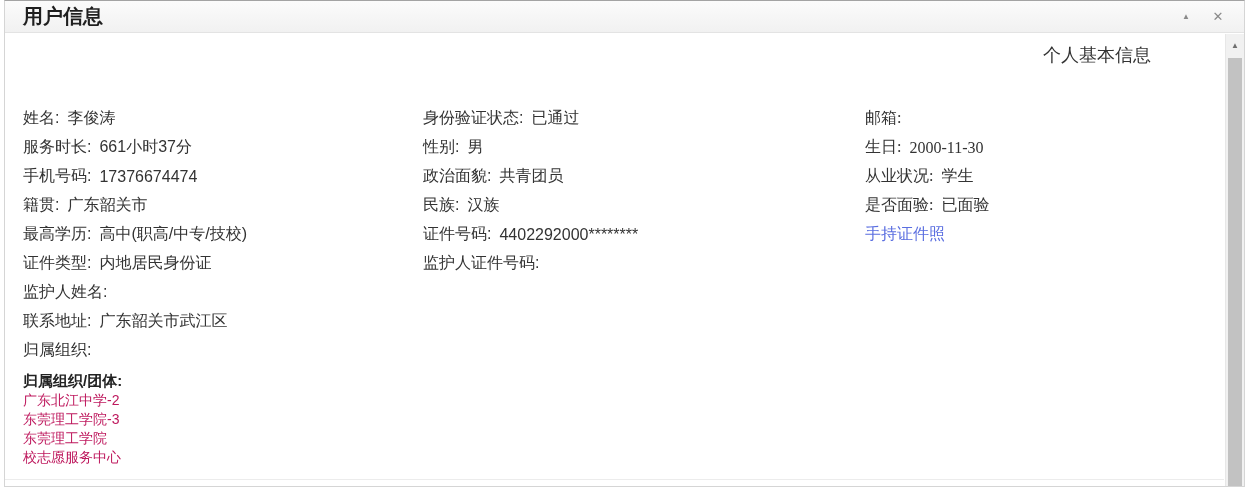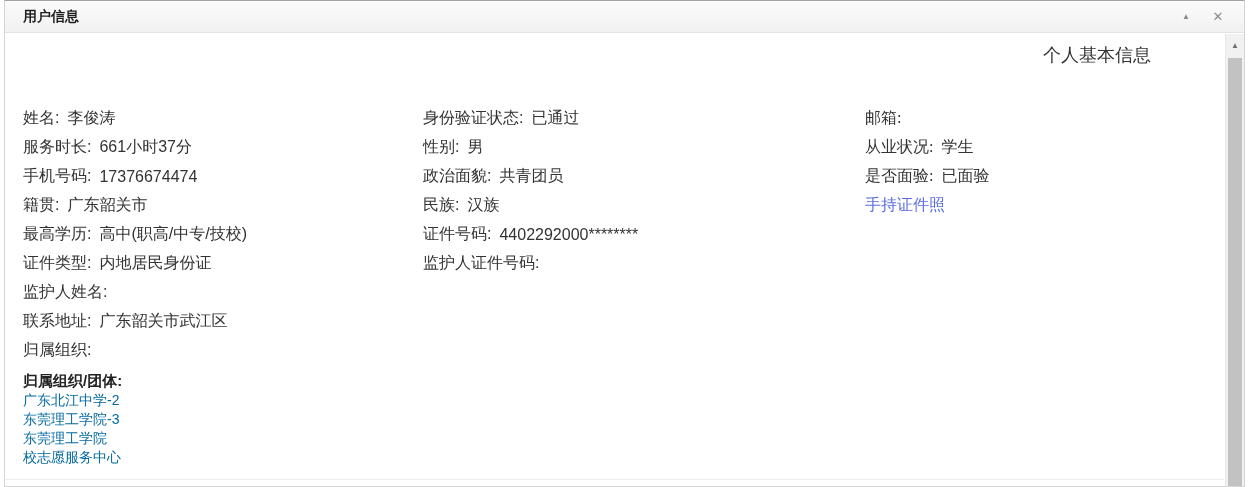--- a/index.html
+++ b/index.html
@@ -6,21 +6,21 @@
   * { box-sizing: border-box; margin: 0; padding: 0; }
   html, body { width: 1252px; height: 487px; overflow: hidden; background: #fff;
     font-family: "Liberation Sans", "DejaVu Sans", sans-serif; }
 
   .modal { position: absolute; left: 4px; top: 0; right: 7px; bottom: 0;
     background: #fff; border: 1px solid #d5d5d5; border-top: 1px solid #a3a3a3; }
 
   .titlebar { position: absolute; top: 0; left: 0; right: 0; height: 32px;
     background: linear-gradient(#fbfbfb, #f1f1f1); border-bottom: 1px solid #e3e3e3; }
   .titlebar .title { position: absolute; left: 18px; top: 0; line-height: 31px;
-    font-size: 14px; font-weight: bold; color: #1f1f1f; }
+    font-size: 20px; font-weight: bold; color: #1f1f1f; }
   .tb-btn { position: absolute; top: 0; height: 31px; width: 24px; text-align: center;
     line-height: 31px; color: #8a8a8a; cursor: pointer; }
   .tb-btn.collapse { right: 46px; font-size: 8px; }
   .tb-btn.close { right: 14px; font-size: 13px; font-weight: bold; }
 
   .body { position: absolute; top: 33px; left: 0; right: 0; bottom: 0; background: #fff; }
 
   .heading { position: absolute; top: 9px; left: 0; width: 1146px; text-align: right;
     font-size: 18px; color: #333; }
 
@@ -28,21 +28,21 @@
   .col1 { left: 18px; }
   .col2 { left: 418px; }
   .col3 { left: 860px; font-family: Liberation Serif, serif; }
   .field { height: 29px; display: flex; align-items: center; font-size: 16px;
     color: #333; white-space: nowrap; }
   .field .val { margin-left: 8px; }
   .photo-link { color: var(--link); cursor: pointer; text-decoration: none; }
 
   .orgs { position: absolute; left: 18px; top: 336px; }
   .orgs-title { font-size: 15px; font-weight: bold; color: #222; line-height: 21px; }
-  .org-item { font-size: 14px; color: #0369a1; line-height: 19px; }
+  .org-item { font-size: 14px; color: #be185d; line-height: 19px; }
 
   .scrollbar { position: absolute; top: 0; right: 0; bottom: 0; width: 19px;
     background: #f1f1f1; border-left: 1px solid #e7e7e7; }
   .sb-up { height: 22px; display: flex; align-items: center; justify-content: center;
     color: #6f6f6f; font-size: 8px; cursor: pointer; }
   .sb-thumb { position: absolute; top: 24px; bottom: 0; left: 2px; right: 2px;
     background: #c2c2c2; cursor: grab; }
 
   .bottom-edge { position: absolute; left: 0; right: 20px; bottom: 6px;
     border-top: 1px solid #ececec; }
@@ -126,20 +126,24 @@
         <span class="val"></span>
       </div>
     </div>
 
     <div class="col col3">
       <div class="field">
         <span class="lbl">邮箱:</span>
         <span class="val"></span>
       </div>
       <div class="field">
+        <span class="lbl">生日:</span>
+        <span class="val">2000-11-30</span>
+      </div>
+      <div class="field">
         <span class="lbl">从业状况:</span>
         <span class="val">学生</span>
       </div>
       <div class="field">
         <span class="lbl">是否面验:</span>
         <span class="val">已面验</span>
       </div>
       <div class="field">
         <a class="photo-link" href="#">手持证件照</a>
       </div>

